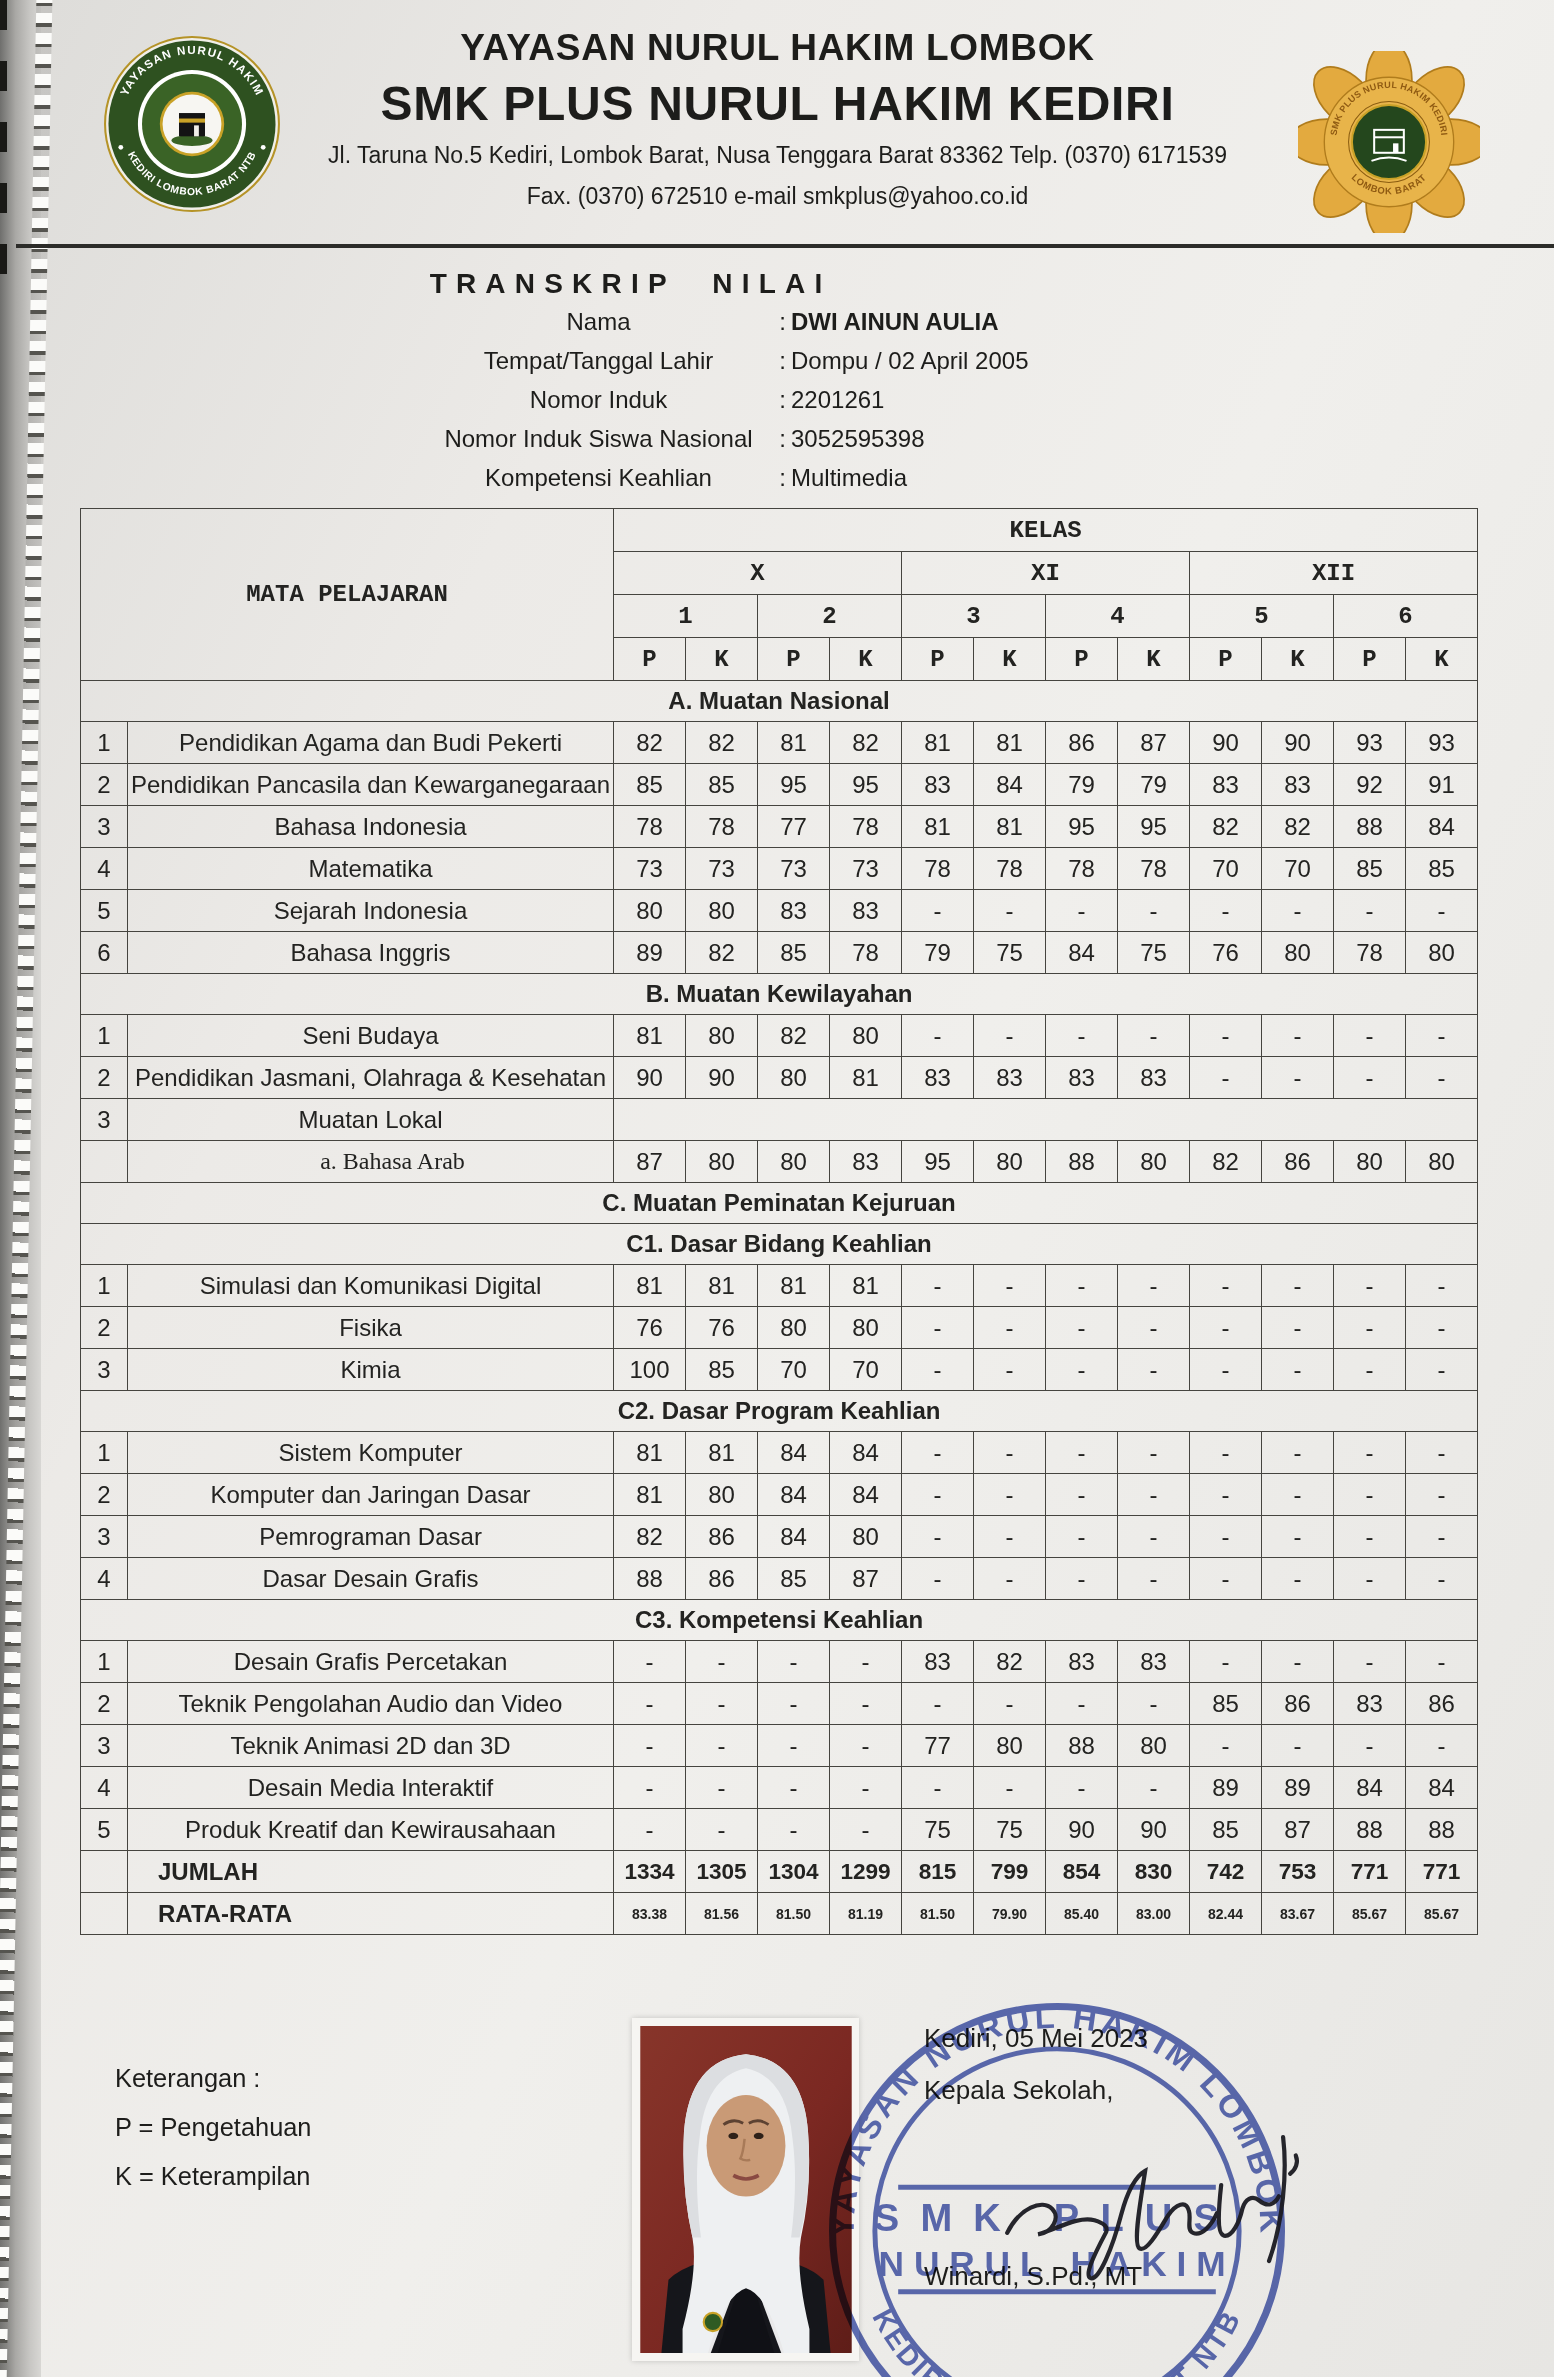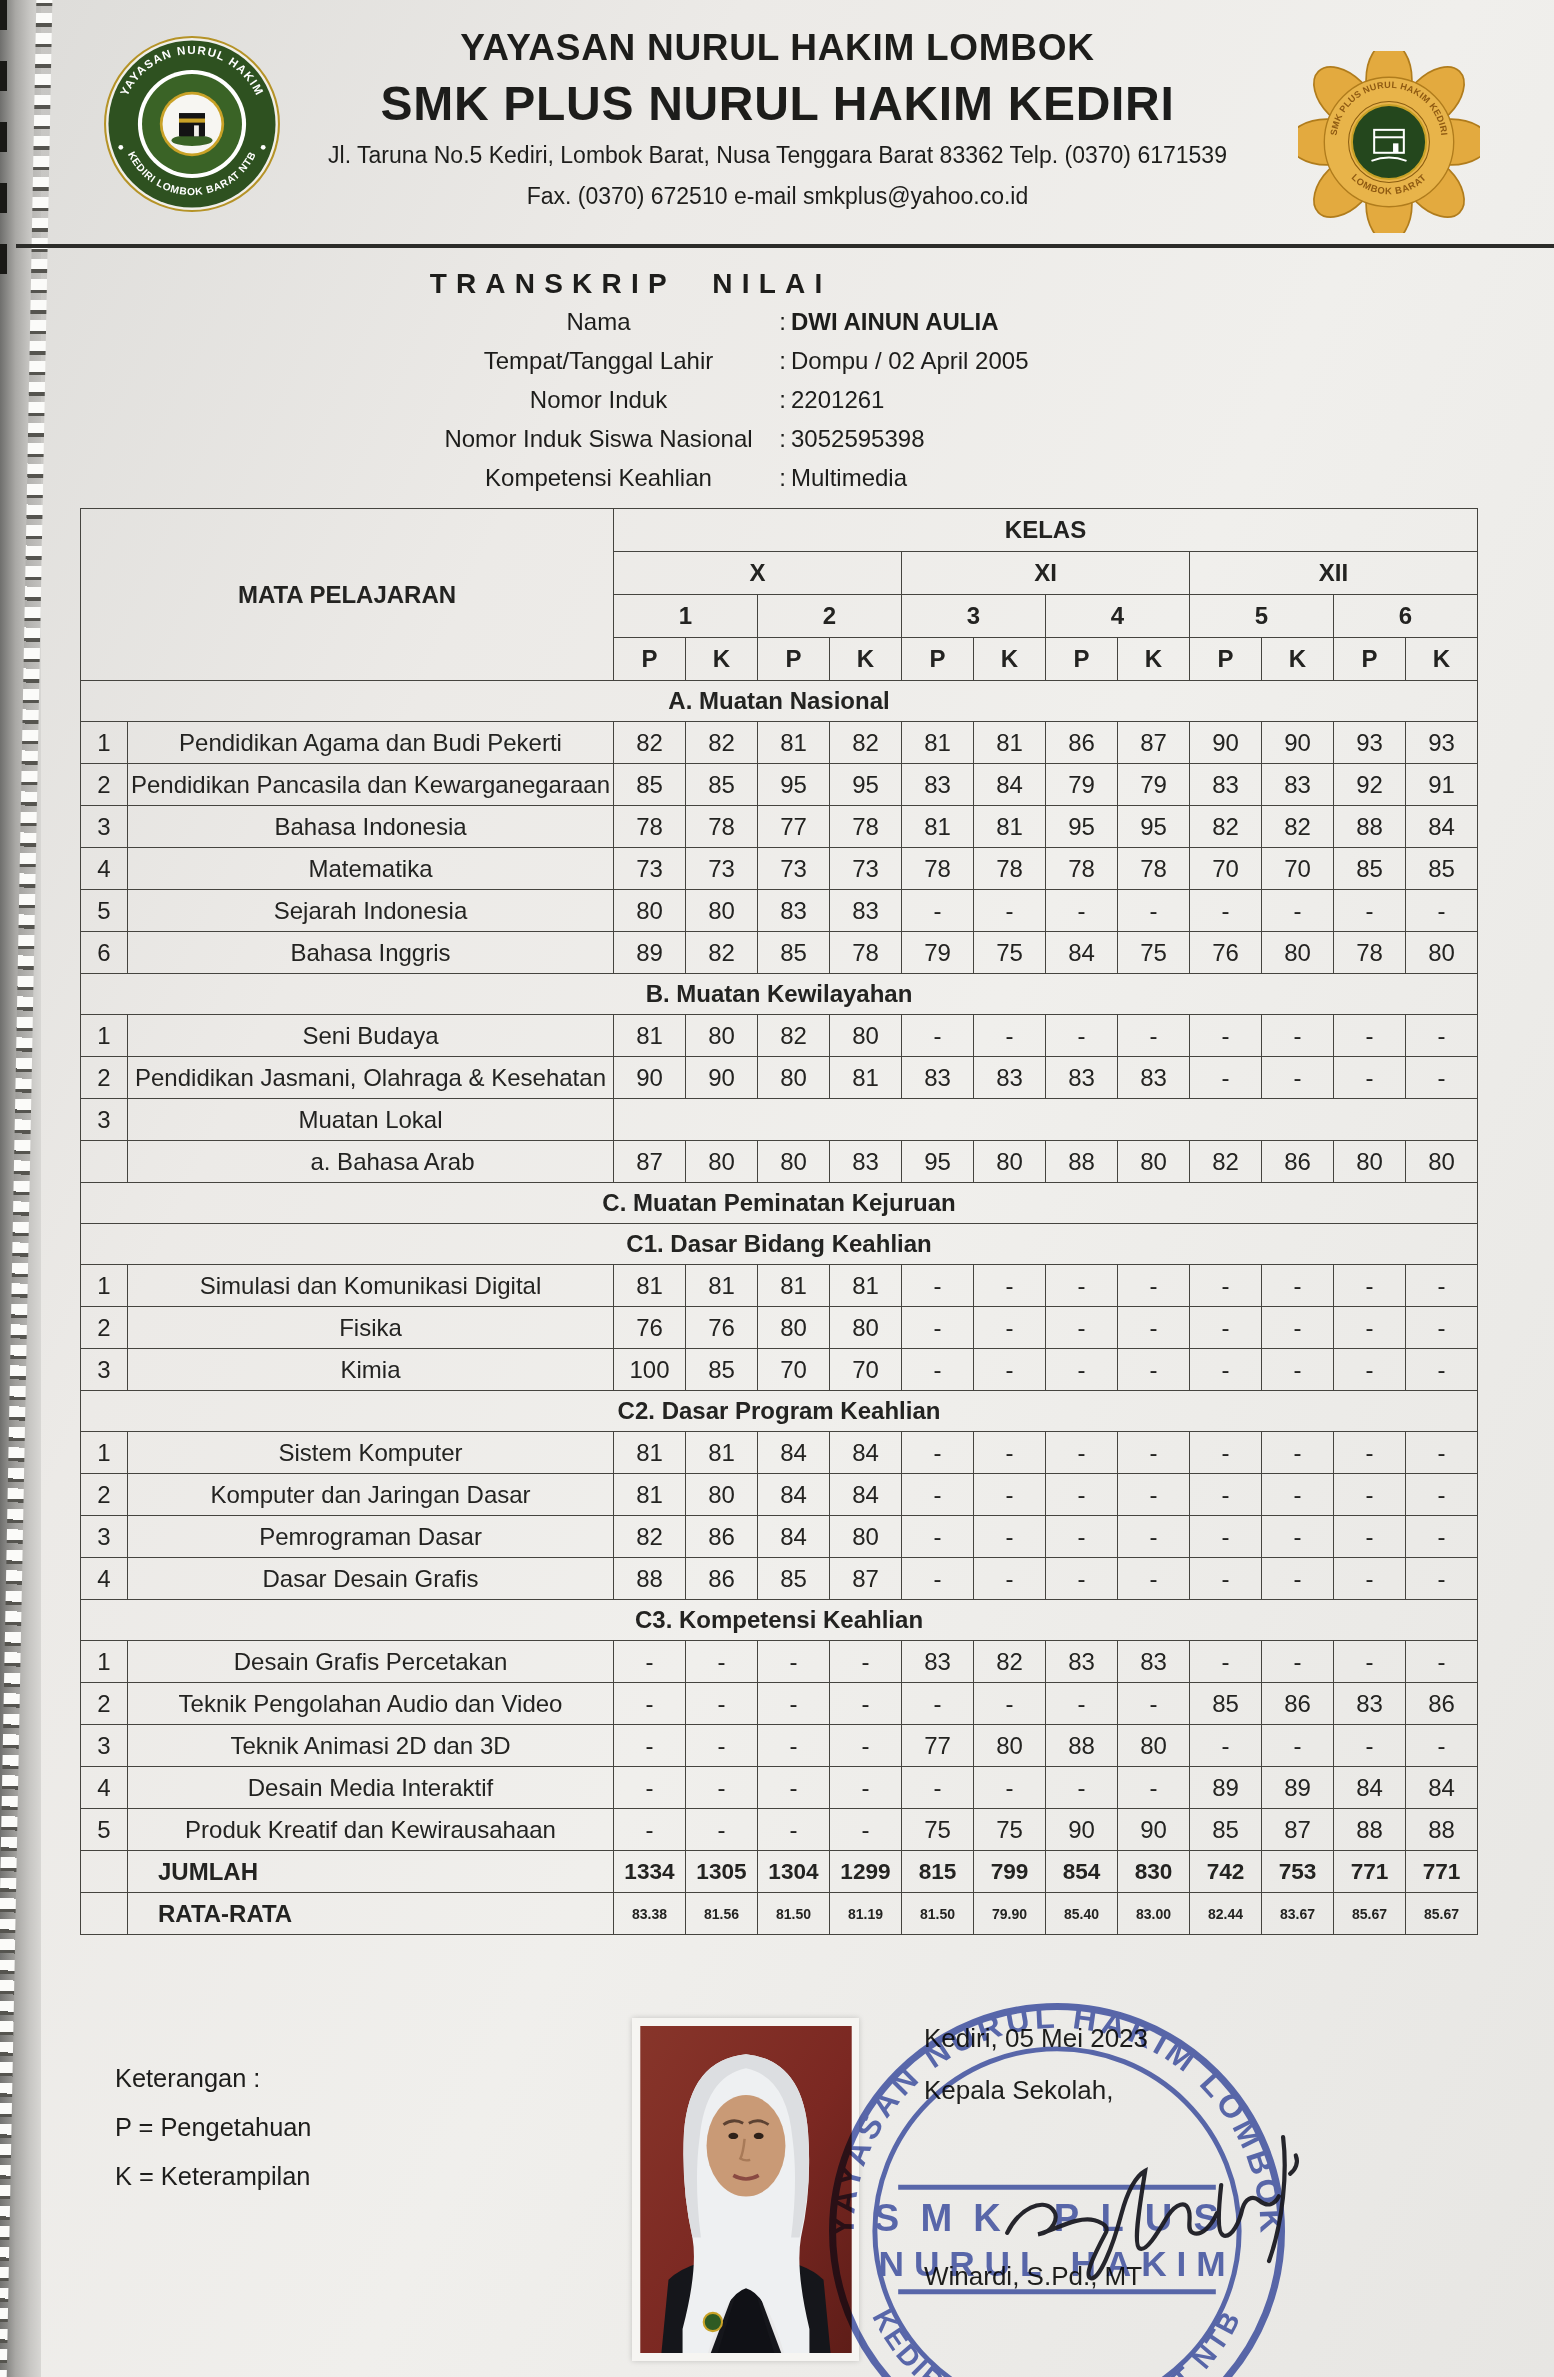--- a/index.html
+++ b/index.html
@@ -36,27 +36,27 @@
   .student-label{width:351px;}
   .student-sep{width:17px;}
   .student-value{}
   .student-value.bold{font-weight:bold;}
 
   
   .grades-wrap{position:absolute;left:80px;top:508px;}
   table.grades{border-collapse:collapse;table-layout:fixed;width:1397px;}
   .grades th,.grades td{border:1.4px solid #45443f;font-size:24px;text-align:center;
     padding:0;overflow:hidden;white-space:nowrap;color:#232321;}
-  .grades thead th{font-weight:bold;height:42px;}
+  .grades thead th{font-weight:bold;height:42px;font-family:Liberation Mono, monospace;}
   .mp-cell{font-size:26px;}
   .section-cell{text-align:left;font-size:26px;font-weight:bold;height:40px;padding-left:7px;white-space:pre;}
   .data-row td{height:41px;}
   .no-cell{}
   .subject-cell{text-align:left;padding-left:15.5px;font-size:23px;}
-  .subject-cell.indent{padding-left:44px;}
+  .subject-cell.indent{padding-left:44px;font-family:Liberation Serif, serif;}
   .empty-merged{}
   .summary-row td{height:41px;font-weight:bold;}
   .summary-label{text-align:left !important;padding-left:30px !important;font-size:25.4px;}
   .summary-value.jumlah{font-size:22.6px;}
   .summary-value.rata{font-size:14px;text-align:center;}
 
   
   .keterangan{position:absolute;left:115px;top:2064px;font-size:25.4px;}
   .keterangan div{margin-bottom:20px;}
   .photo-frame{position:absolute;left:632px;top:2018px;width:227px;height:343px;

